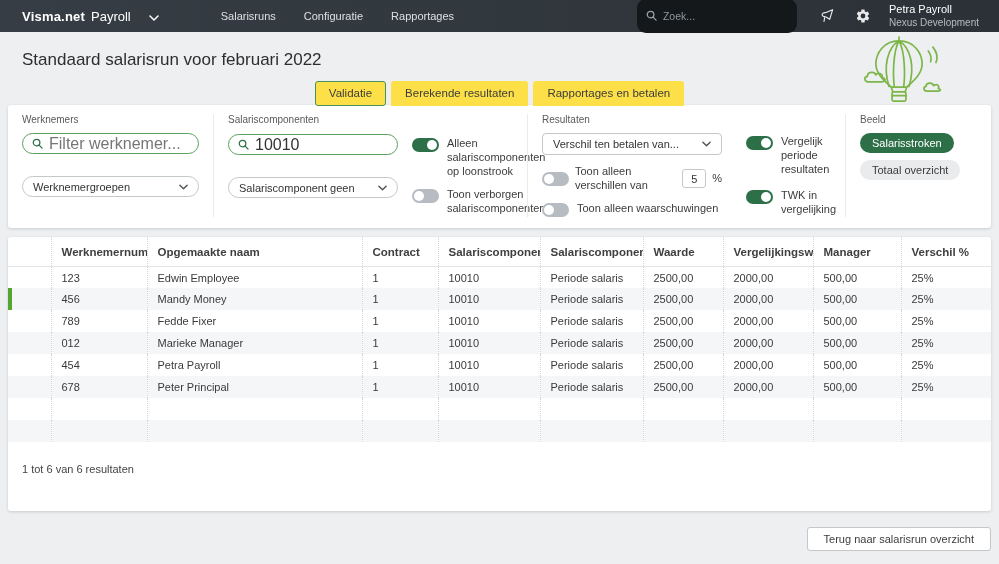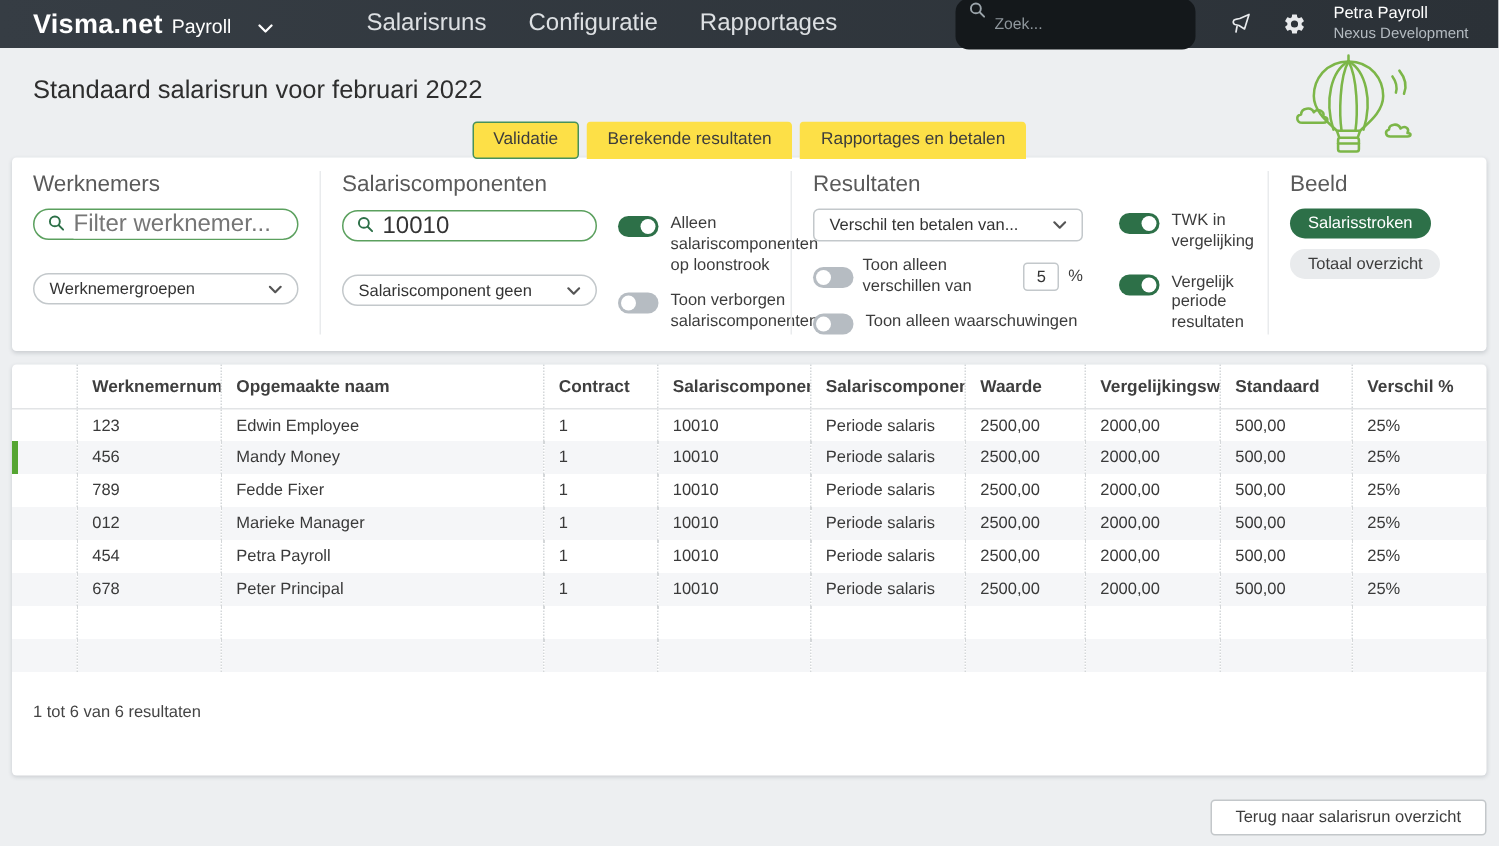--- a/index.html
+++ b/index.html
@@ -2,26 +2,26 @@
 <html><head>
 <meta charset="utf-8">
 <style>
   * { margin:0; padding:0; box-sizing:border-box; }
   html,body { width:999px; height:564px; overflow:hidden; }
   body { background:#edeff1; font-family:"Liberation Sans", sans-serif; color:#3a3a3a; position:relative; }
 
   
   .topbar { height:32px; background:linear-gradient(90deg,#363d44,#2b3137); display:flex; align-items:center; padding:0 14px 0 22px; color:#fff; }
   .brand { display:flex; align-items:baseline; gap:6px; cursor:pointer; }
-  .brand-name { font-size:18px; font-weight:700; letter-spacing:.2px; }
+  .brand-name { font-size:13px; font-weight:700; letter-spacing:.2px; }
   .brand-product { font-size:13px; font-weight:400; }
   .brand-chevron { margin-left:12px; display:flex; align-items:center; }
   .nav { display:flex; gap:28px; margin-left:62px; }
-  .nav-item { font-size:16px; color:#dde0e3; cursor:pointer;text-align:right; }
-  .top-search { margin-left:auto; width:160px; height:34px; background:#14181b; border-radius:9px; display:flex; padding:0 9px; gap:6px; }
+  .nav-item { font-size:11px; color:#dde0e3; cursor:pointer;text-align:right; }
+  .top-search { margin-left:auto; width:160px; height:34px; background:#14181b; border-radius:9px; display:flex; align-items:center; padding:0 9px; gap:6px; }
   .top-search input { background:transparent; border:none; outline:none; color:#cfd4d8; font-size:10.5px; width:100%; font-family:inherit; }
   .top-search input::placeholder { color:#8f979d; }
   .top-icons { display:flex; align-items:center; gap:20px; margin:0 18px 0 22px; color:#e8eaec; }
   .top-icons svg { display:block; cursor:pointer; }
   .userblock { line-height:1.25; margin-right:6px; cursor:pointer; }
   .user-name { font-size:11px; color:#ffffff; }
   .user-org { font-size:10px; color:#b4bbc1; }
 
   
   .page-header { padding:18px 22px 0; position:relative; }
@@ -32,21 +32,21 @@
   
   .tabs { display:flex; justify-content:center; gap:5px; margin-top:11px; position:relative; z-index:3; }
   .tab { background:#fde047; font-size:11.5px; color:#3c3c3c; padding:5px 13px 6px; border-radius:3px 3px 0 0; cursor:pointer; border:1px solid transparent; }
   .tab.active { border:1px solid #47915a; border-radius:3px; }
 
   
   .card { background:#fff; border-radius:3px; box-shadow:0 1px 3px rgba(40,50,60,.18); }
   .filter-card { margin:-1px 8px 0; display:flex; padding:9px 0 11px; position:relative; z-index:2; }
   .fsec { padding:0 14px; }
   .fsec + .fsec { border-left:1px solid #e9ebed; }
-  .fsec-label { font-size:15px; color:#5a5a5a; margin-bottom:8px; }
+  .fsec-label { font-size:10px; color:#5a5a5a; margin-bottom:8px; }
   .sec-werknemers { width:205px; }
   .sec-salariscomp { width:314px; display:grid; grid-template-columns:170px 1fr; column-gap:14px; }
   .sec-resultaten { width:318px; display:grid; grid-template-columns:180px 1fr; column-gap:24px; }
   .sec-beeld { flex:1; }
   .span2 { grid-column:1 / span 2; }
 
   .pill-input { height:21px; border:1px solid #5ba05e; border-radius:11px; display:flex; align-items:center; gap:6px; padding:0 9px; background:#fff; }
   .pill-input input { border:none; outline:none; font-size:16px; width:100%; color:#333; font-family:inherit; }
   .pill-input input::placeholder { color:#767676; }
   .dropdown { height:21px; border:1px solid #c3c8cb; border-radius:11px; display:flex; align-items:center; justify-content:space-between; padding:0 10px; font-size:11px; color:#333; margin-top:22px; cursor:pointer; background:#fff; }
@@ -221,25 +221,25 @@
         <span>%</span>
       </div>
       <div class="toggle-row warn-row">
         <span class="toggle"></span>
         <span>Toon alleen waarschuwingen</span>
       </div>
     </div>
     <div class="cmp-col">
       <div class="toggle-row">
         <span class="toggle on"></span>
-        <span>TWK in vergelijking</span>
+        <span>Vergelijk periode resultaten</span>
       </div>
       <div class="toggle-row">
         <span class="toggle on"></span>
-        <span>Vergelijk periode resultaten</span>
+        <span>TWK in vergelijking</span>
       </div>
     </div>
   </div>
 
   <div class="fsec sec-beeld">
     <div class="fsec-label">Beeld</div>
     <button class="view-btn active">Salarisstroken</button>
     <button class="view-btn">Totaal overzicht</button>
   </div>
 </div>
@@ -261,21 +261,21 @@
     <thead>
       <tr>
         <th></th>
         <th><span>Werknemernummer</span></th>
         <th><span>Opgemaakte naam</span></th>
         <th><span>Contract</span></th>
         <th><span>Salariscomponent</span></th>
         <th><span>Salariscomponent naam</span></th>
         <th><span>Waarde</span></th>
         <th><span>Vergelijkingswaarde</span></th>
-        <th><span>Standaard</span></th>
+        <th><span>Manager</span></th>
         <th><span>Verschil %</span></th>
       </tr>
     </thead>
     <tbody>
         <tr>
     <td></td>
     <td>123</td>
     <td>Edwin Employee</td>
     <td>1</td>
     <td>10010</td>

